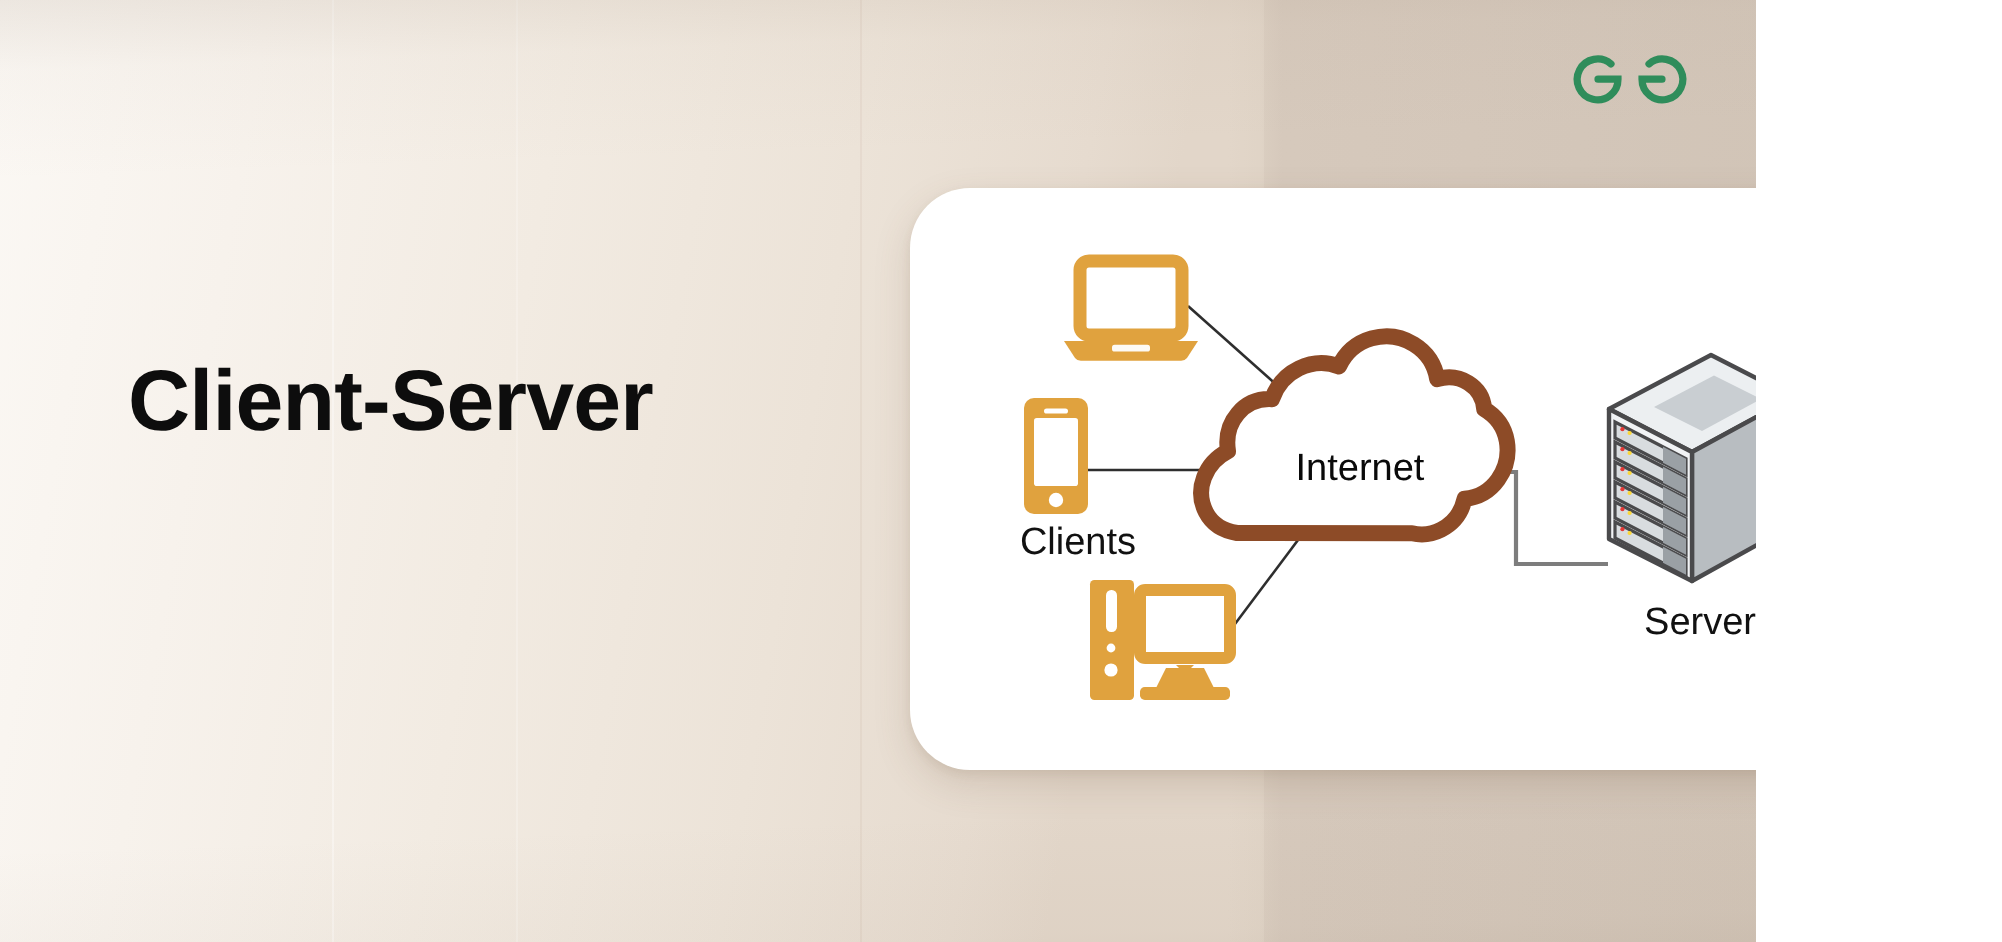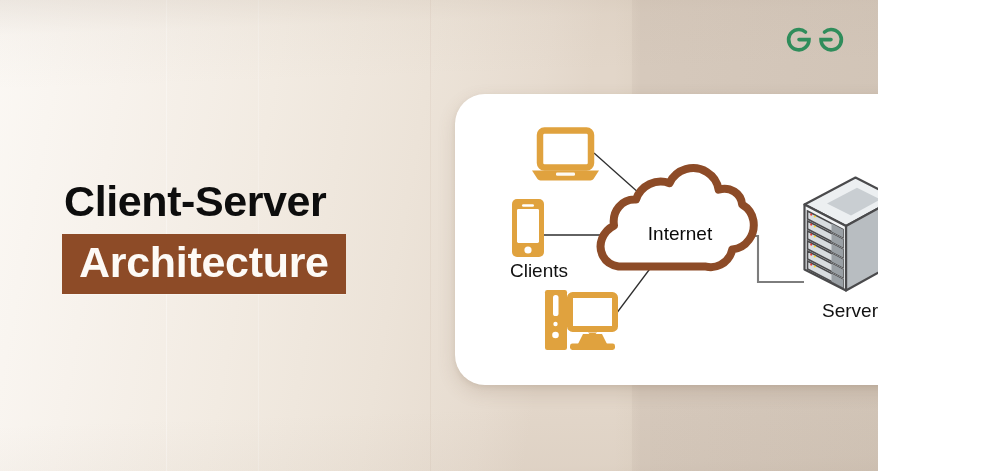--- a/index.html
+++ b/index.html
@@ -171,23 +171,20 @@
 
         <path d="M21.5 10.0 A10.2 10.2 0 1 0 25.0 17.6 L15.0 17.6"></path>
 
         <path d="M40.5 10.0 A10.2 10.2 0 1 1 37.0 17.6 L47.0 17.6"></path>
       </g>
     </svg>
   </div>
 
   <div id="headline">
     <div class="title-line1">Client-Server</div>
-    <div class="title-line2-box">
-      <div class="title-line2">Architecture</div>
-    </div>
   </div>
 
   <div id="card">
     <svg id="diagram" viewBox="0 0 487 291">
 
       <g>
 
         <line x1="139" y1="59" x2="194" y2="108" stroke="#2e2e2e" stroke-width="1.3"></line>
 
         <line x1="86" y1="141" x2="160" y2="141" stroke="#2e2e2e" stroke-width="1.3"></line>

